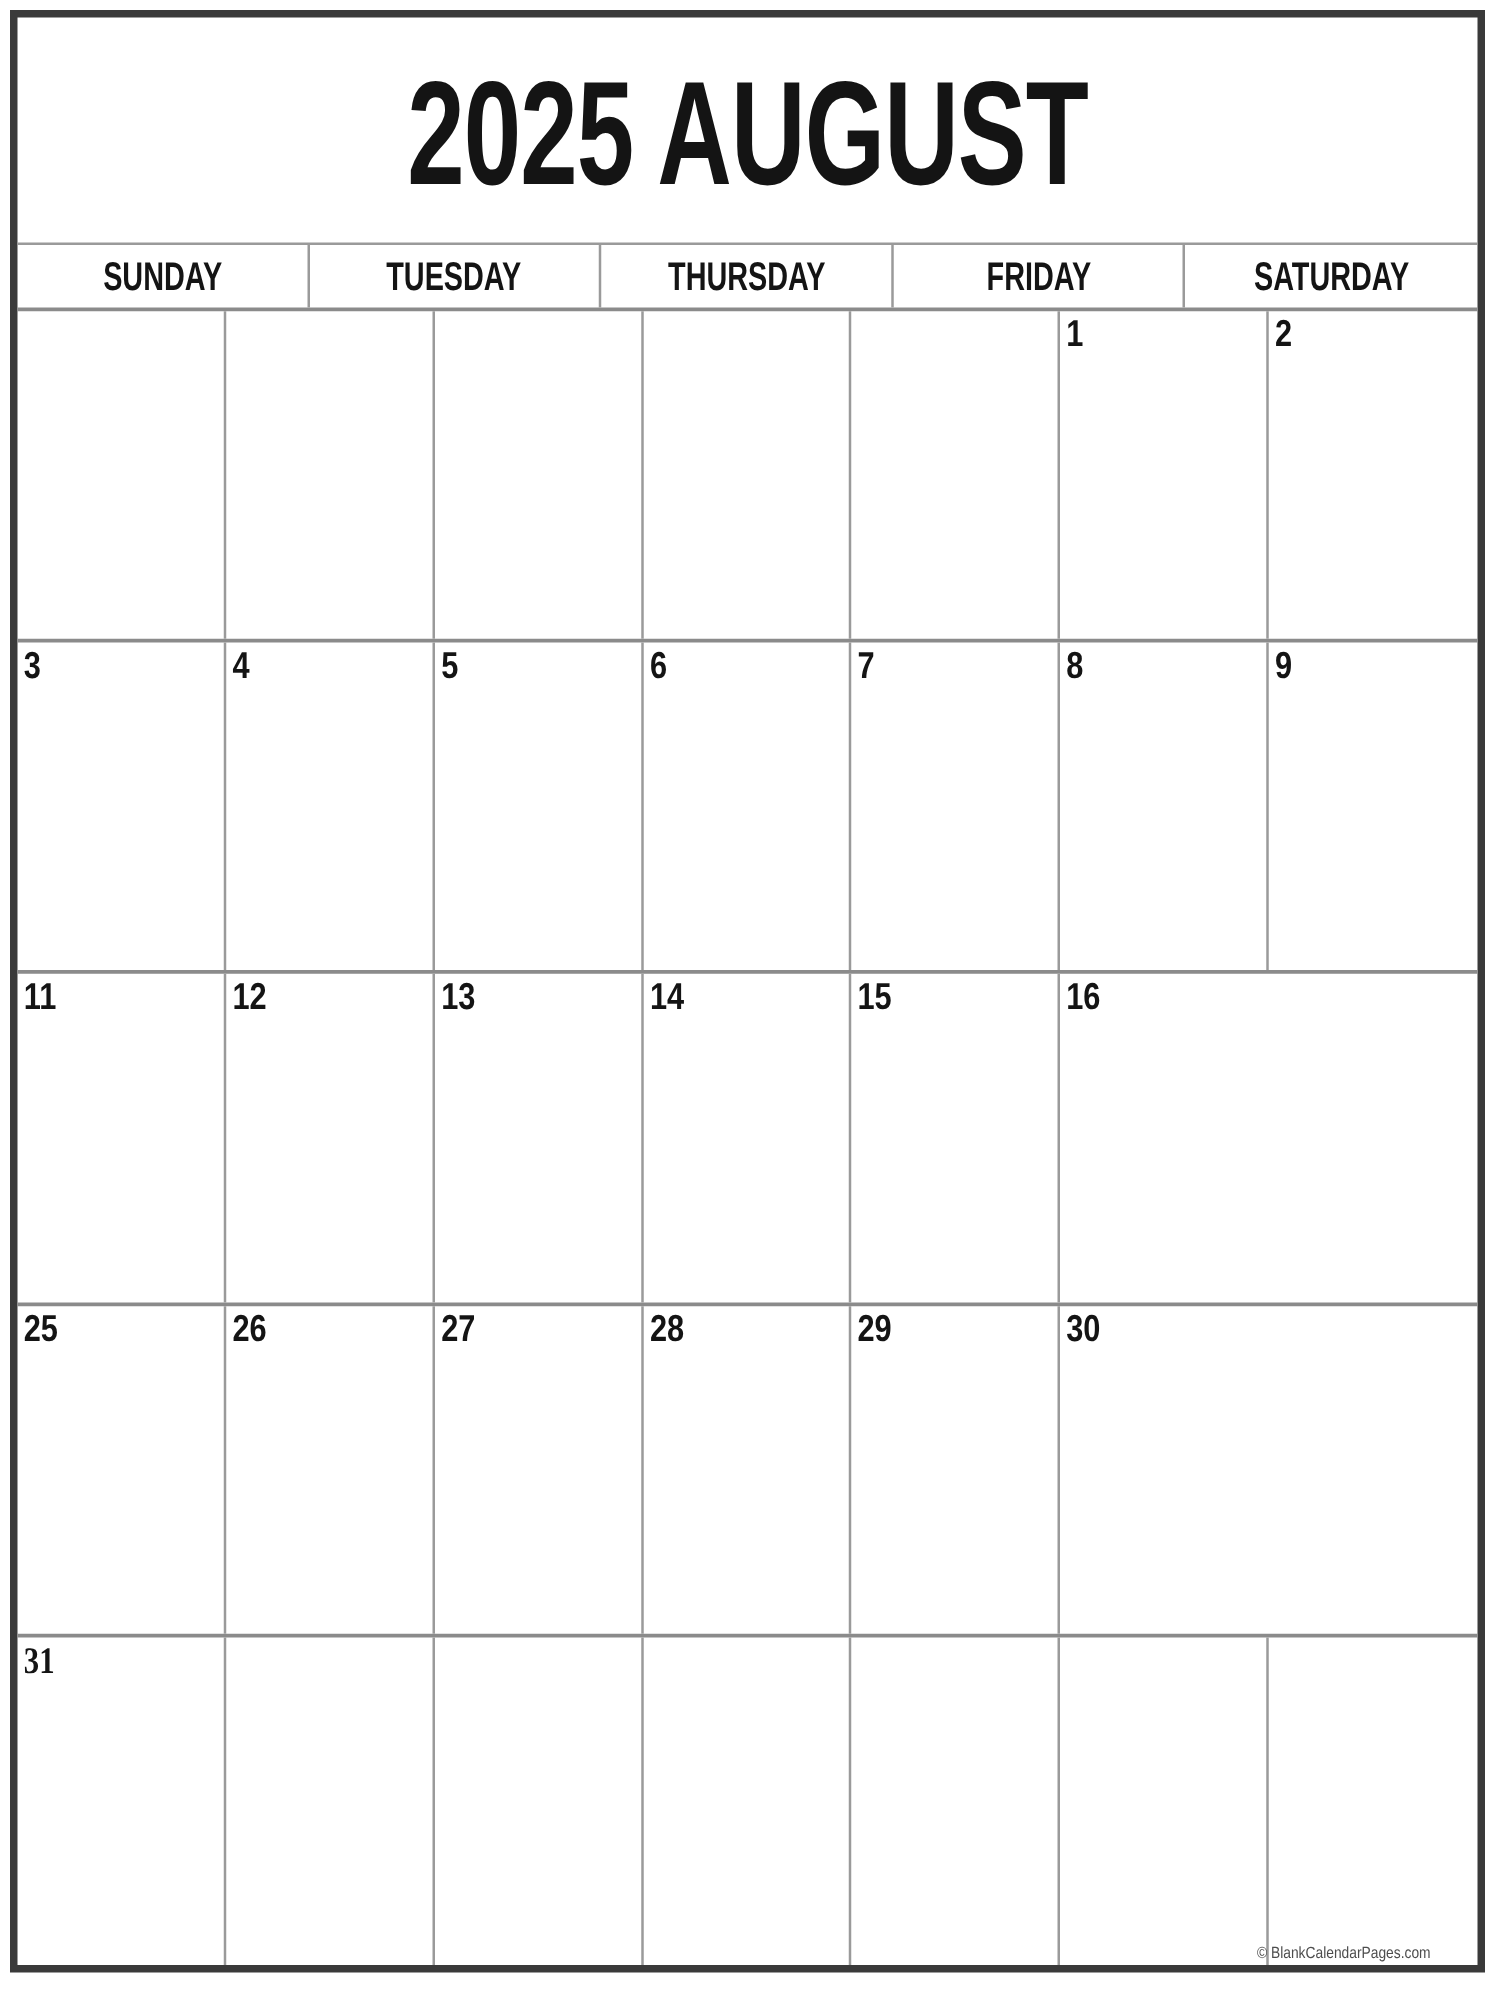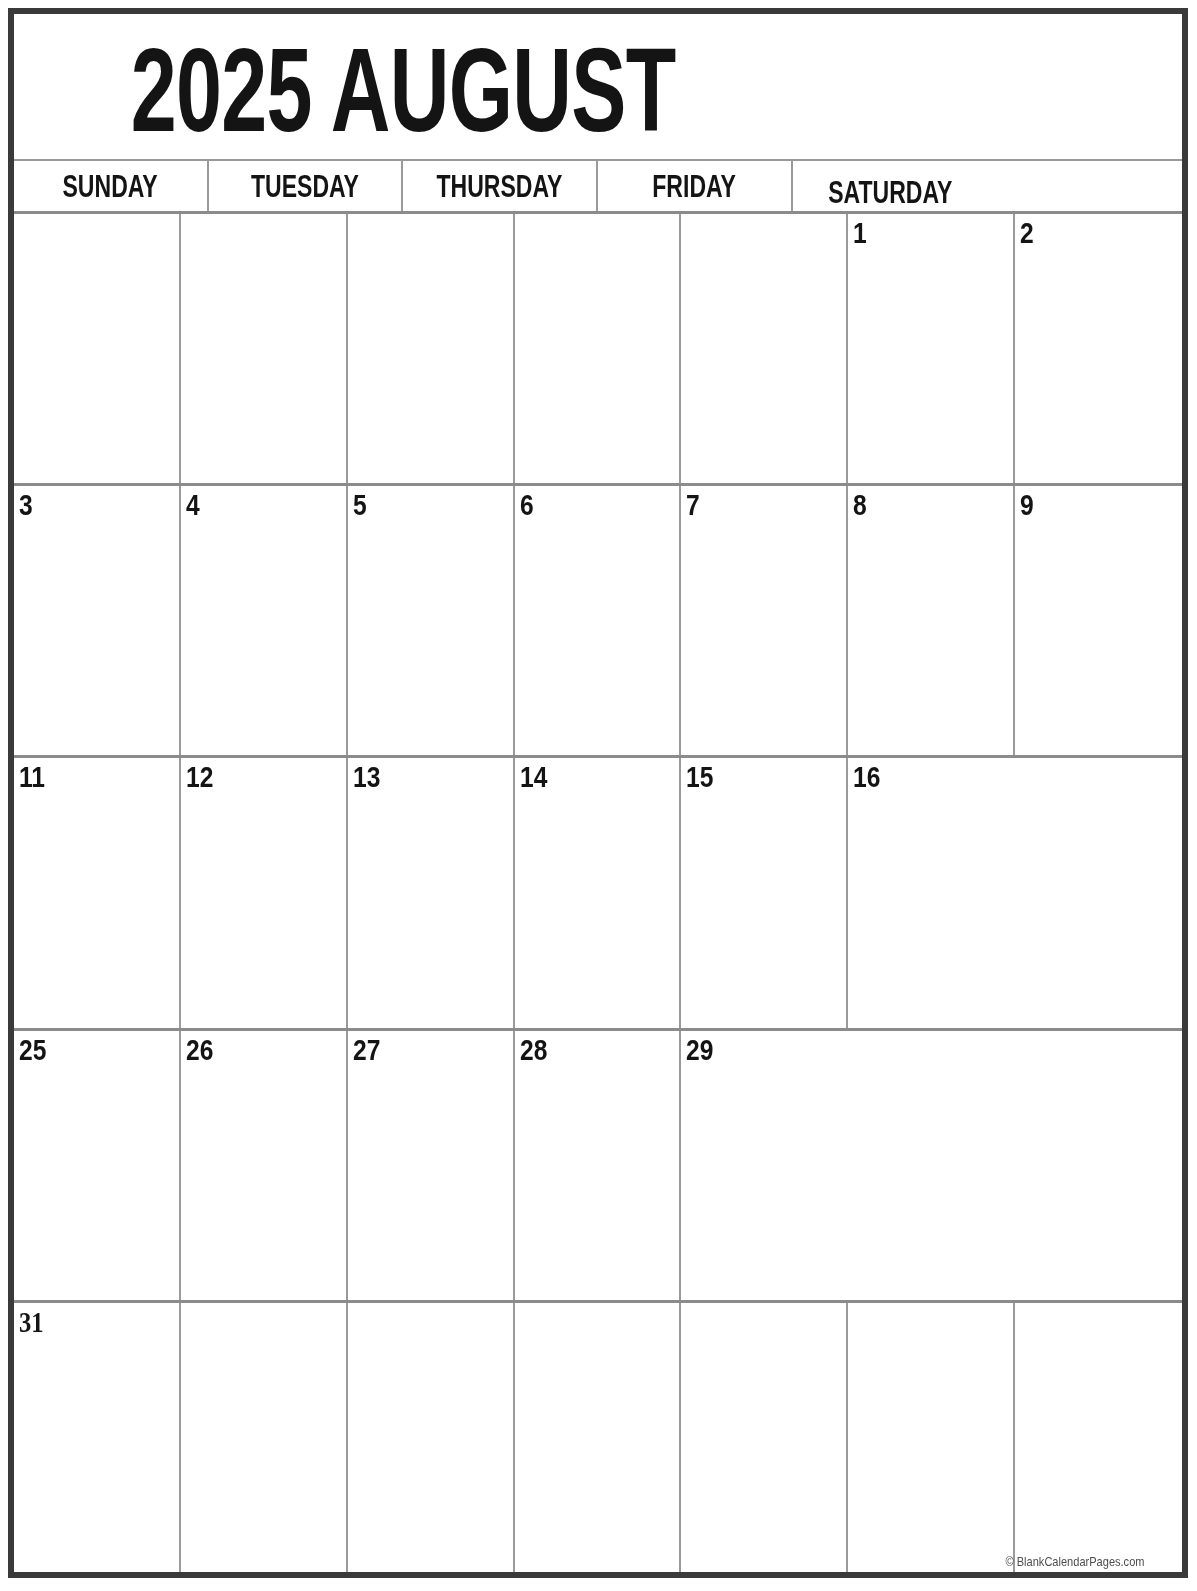--- a/index.html
+++ b/index.html
@@ -23,52 +23,53 @@
     position: absolute;
     left: 8px; top: 8px;
     width: 1180px; height: 1570px;
     border: 6px solid var(--frame-color);
     background: var(--bg);
     display: flex;
     flex-direction: column;
   }
 
   .title-area {
-    height: 145px;
+    height: 180px;
     display: flex;
     align-items: center;
+    justify-content: center;
     border-radius: 10px;
   }
   .title-text {
     font-size: 118px;
     font-weight: bold;
     line-height: 1;
     color: var(--text-color);
     transform: scaleX(0.70);
     transform-origin: center center;
     white-space: nowrap;
     letter-spacing: -1px;
     padding-top: 6px;
   }
 
   .weekday-row {
     height: 55px;
     border-top: 2px solid var(--line-v);
     border-bottom: 3px solid var(--line-h);
     display: grid;
-    grid-template-columns: repeat(6, 1fr);
+    grid-template-columns: repeat(5, 1fr);
   }
   .weekday-cell {
     display: flex;
     align-items: center;
     justify-content: center;
     border-right: 2px solid var(--line-v);
     overflow: hidden;
   }
-  .weekday-cell:last-child { border-right: none; align-items: flex-end; }
+  .weekday-cell:last-child { border-right: none; }
   .weekday-label {
     font-size: 32px;
     font-weight: bold;
     color: var(--text-color);
     white-space: nowrap;
     transform: scaleX(0.72);
     transform-origin: center center;
   }
 
   .grid {
@@ -165,20 +166,21 @@
           <div class="day-cell"><span class="day-number">14</span></div>
           <div class="day-cell"><span class="day-number">15</span></div>
           <div class="day-cell"><span class="day-number">16</span></div>
         </div>
         <div class="week-row">
           <div class="day-cell"><span class="day-number">25</span></div>
           <div class="day-cell"><span class="day-number">26</span></div>
           <div class="day-cell"><span class="day-number">27</span></div>
           <div class="day-cell"><span class="day-number">28</span></div>
           <div class="day-cell"><span class="day-number">29</span></div>
+          <div class="day-cell"><span class="day-number">30</span></div>
         </div>
         <div class="week-row">
           <div class="day-cell"><span class="day-number">31</span></div>
           <div class="day-cell"><span class="day-number"></span></div>
           <div class="day-cell"><span class="day-number"></span></div>
           <div class="day-cell"><span class="day-number"></span></div>
           <div class="day-cell"><span class="day-number"></span></div>
           <div class="day-cell"><span class="day-number"></span></div>
           <div class="day-cell"><span class="day-number"></span></div>
         </div>

